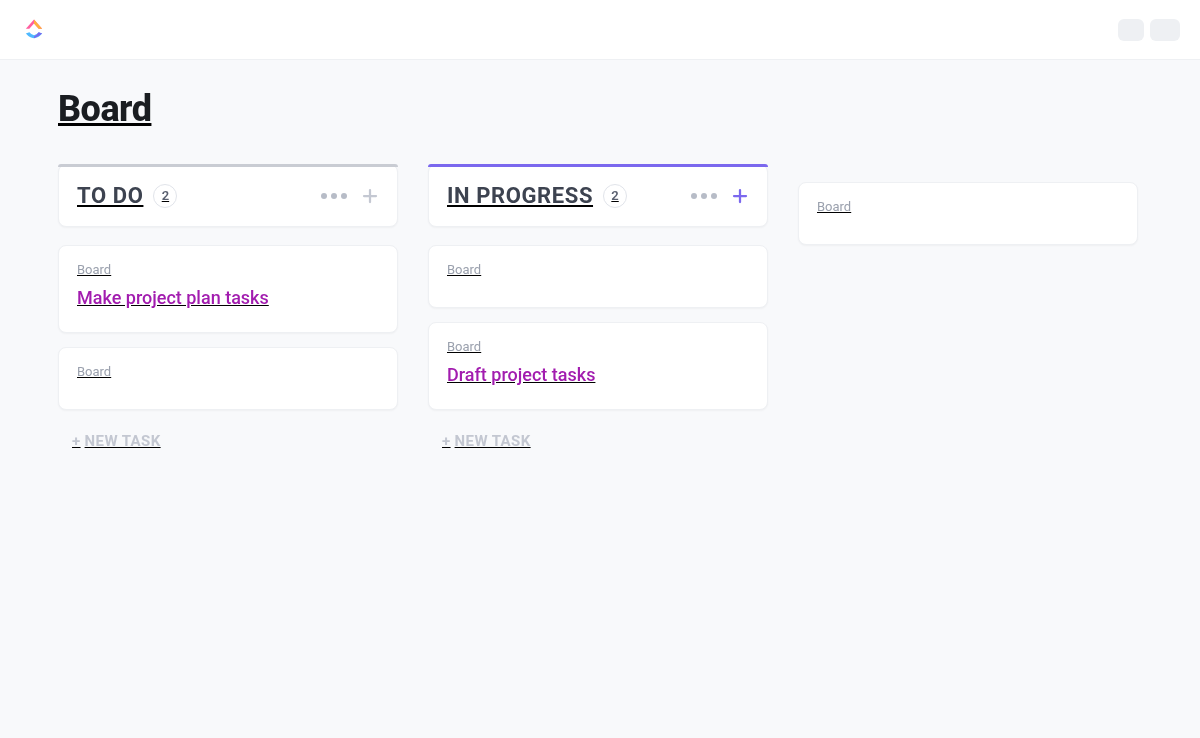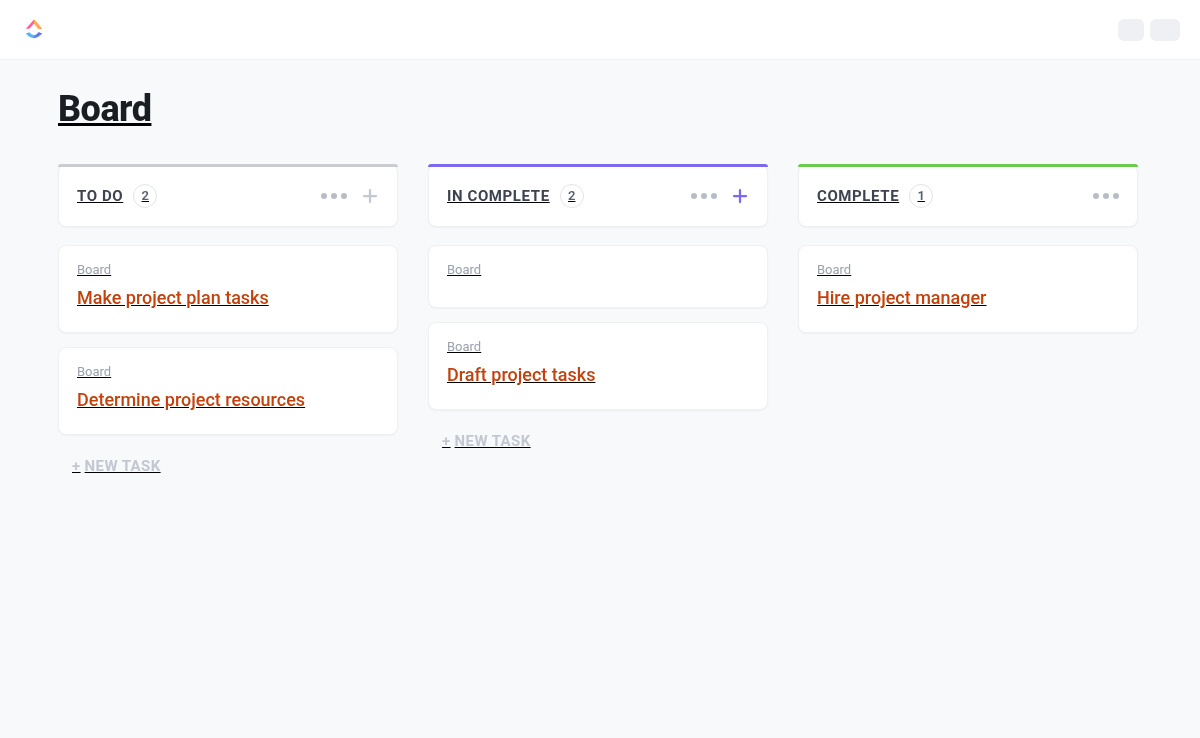--- a/index.html
+++ b/index.html
@@ -63,21 +63,21 @@
     .col-header::before {
       content: "";
       position: absolute;
       top: -1px; left: -1px; right: -1px;
       height: 3px;
       border-top-left-radius: 8px;
       border-top-right-radius: 8px;
       background: var(--bar, #c9ccd3);
     }
     .col-title {
-      font-size: 15px;
+      font-size: 22px;
       font-weight: 700;
       color: #3d4350;
       letter-spacing: 0.6px;
     }
     .count-badge {
       min-width: 24px;
       height: 24px;
       border-radius: 12px;
       border: 1px solid #e1e4ea;
       background: #fff;
@@ -119,21 +119,21 @@
       cursor: pointer;
     }
     .card-breadcrumb {
       font-size: 13px;
       color: #9aa0ad;
       margin-bottom: 8px;
     }
     .card-title {
       font-size: 18px;
       font-weight: 500;
-      color: #c2410c;
+      color: #a21caf;
       line-height: 1.4;
     }
     .new-task {
       margin-top: 18px;
       padding: 4px 14px;
       font-size: 15px;
       font-weight: 700;
       letter-spacing: 0.4px;
       color: #c3c7d1;
       cursor: pointer;
@@ -181,31 +181,30 @@
             </div>
           </div>
         </div>
         <div class="cards">
           <div class="card">
             <div class="card-breadcrumb">Board</div>
             <div class="card-title">Make project plan tasks</div>
           </div>
           <div class="card">
             <div class="card-breadcrumb">Board</div>
-            <div class="card-title">Determine project resources</div>
           </div>
         </div>
         <div class="new-task">
           <span>+</span>
           <span>NEW TASK</span>
         </div>
       </div>
       <div class="col">
         <div class="col-header" style="--bar: #7b68ee;">
-          <span class="col-title">IN COMPLETE</span>
+          <span class="col-title">IN PROGRESS</span>
           <span class="count-badge">2</span>
           <div class="header-actions">
             <div class="dots">
               <span></span>
               <span></span>
               <span></span>
             </div>
             <div class="plus-btn accent">
               <svg viewBox="0 0 24 24" fill="none" stroke="currentColor" stroke-width="3" stroke-linecap="round">
                 <line x1="12" y1="4" x2="12" y2="20"></line>
@@ -222,32 +221,20 @@
             <div class="card-breadcrumb">Board</div>
             <div class="card-title">Draft project tasks</div>
           </div>
         </div>
         <div class="new-task">
           <span>+</span>
           <span>NEW TASK</span>
         </div>
       </div>
       <div class="col">
-        <div class="col-header" style="--bar: #6bc950;">
-          <span class="col-title">COMPLETE</span>
-          <span class="count-badge">1</span>
-          <div class="header-actions">
-            <div class="dots">
-              <span></span>
-              <span></span>
-              <span></span>
-            </div>
-          </div>
-        </div>
         <div class="cards">
           <div class="card">
             <div class="card-breadcrumb">Board</div>
-            <div class="card-title">Hire project manager</div>
           </div>
         </div>
       </div>
     </div>
 </div>
 
 </body></html>

